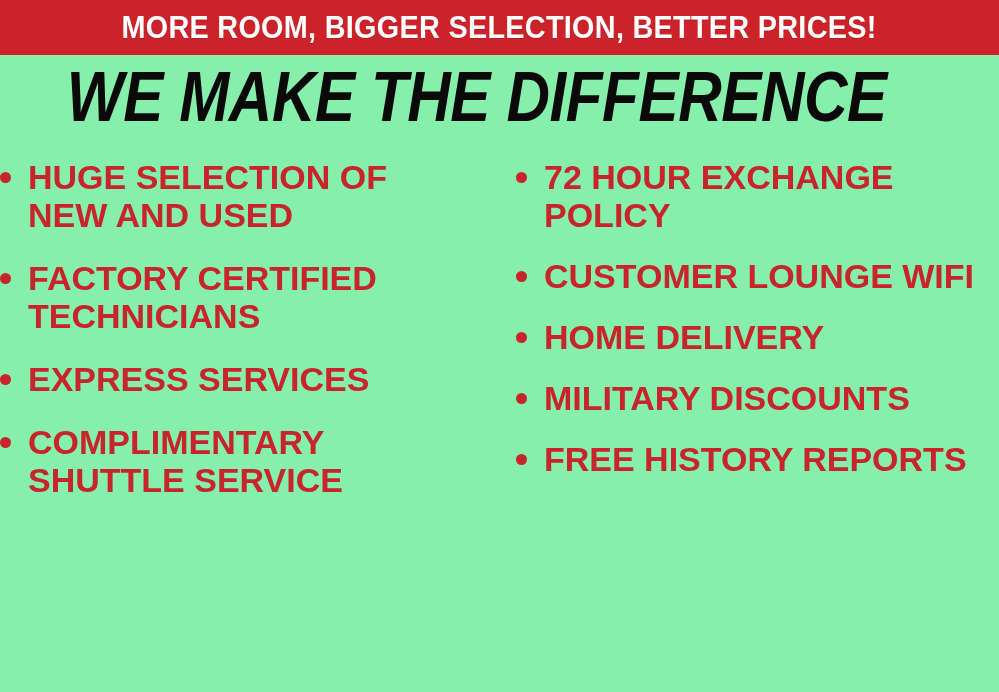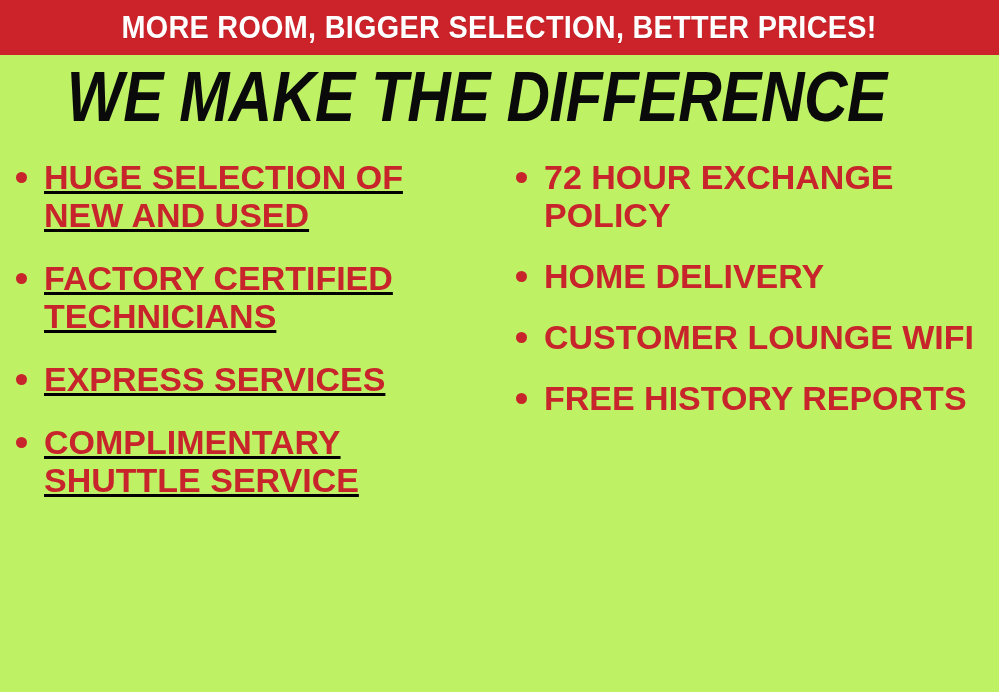--- a/index.html
+++ b/index.html
@@ -11,21 +11,21 @@
     height: 692px;
     background: #ffffff;
     font-family: "Liberation Sans", sans-serif;
     overflow: hidden;
   }
 
   #poster {
     position: relative;
     width: 999px;
     height: 692px;
-    background: #bef264;
+    background: #86efac;
     box-sizing: border-box;
   }
 
   
   .banner {
     position: absolute;
     top: 0;
     left: 0;
     width: 999px;
     height: 55px;
@@ -77,22 +77,21 @@
     width: 999px;
     height: 534px;
     display: flex;
     align-items: flex-start;
   }
   .col {
     box-sizing: border-box;
   }
   .col-left {
     width: 500px;
-    padding-left: 16px;
-    text-decoration: underline;
+    padding-left: 0;
   }
   .col-right {
     width: 499px;
     padding-left: 16px;
   }
 
   .bullet-item {
     display: flex;
     align-items: flex-start;
     margin-bottom: 25px;
@@ -167,28 +166,32 @@
 
     <div class="col col-right">
 
       <div class="bullet-item">
         <span class="bullet-dot"></span>
         <span class="bullet-label">72 HOUR EXCHANGE POLICY</span>
       </div>
 
       <div class="bullet-item">
         <span class="bullet-dot"></span>
+        <span class="bullet-label">CUSTOMER LOUNGE WIFI</span>
+      </div>
+
+      <div class="bullet-item">
+        <span class="bullet-dot"></span>
         <span class="bullet-label">HOME DELIVERY</span>
       </div>
 
       <div class="bullet-item">
         <span class="bullet-dot"></span>
-        <span class="bullet-label">CUSTOMER LOUNGE WIFI</span>
-      </div>
-
+        <span class="bullet-label">MILITARY DISCOUNTS</span>
+      </div>
 
 
       <div class="bullet-item">
         <span class="bullet-dot"></span>
         <span class="bullet-label">FREE HISTORY REPORTS</span>
       </div>
 
     </div>
 
   </div>

